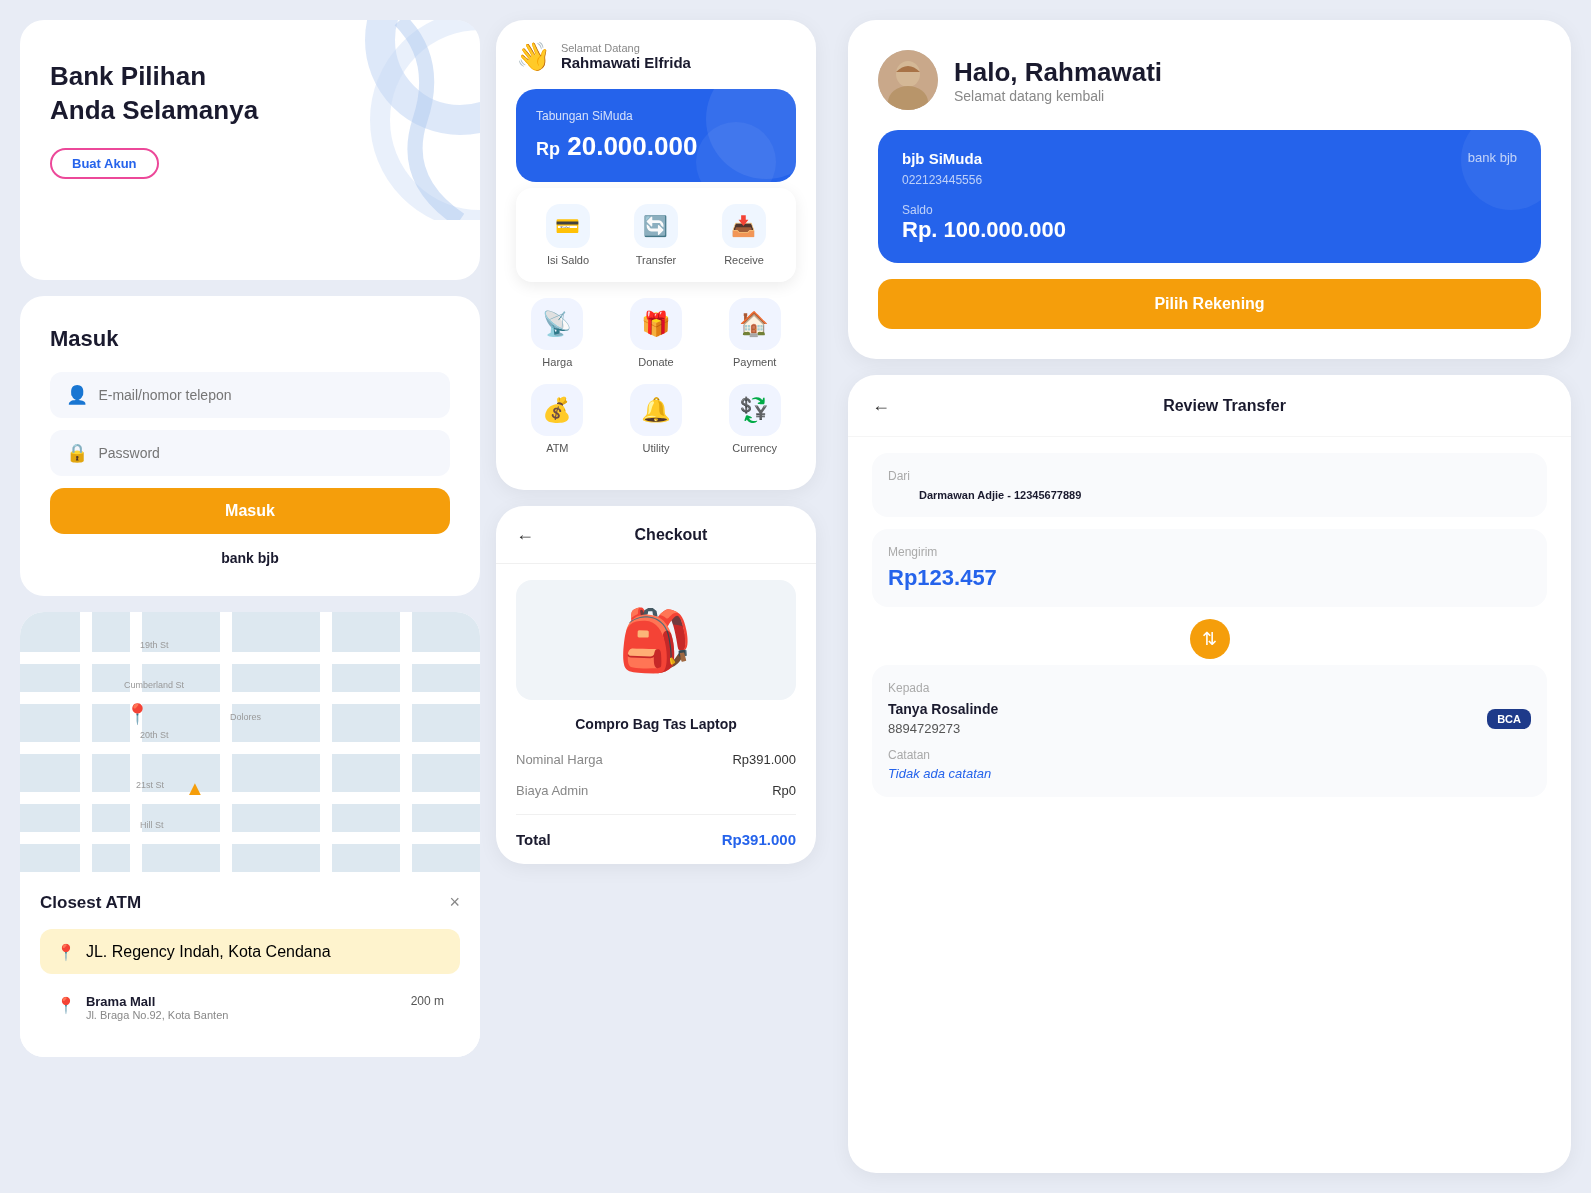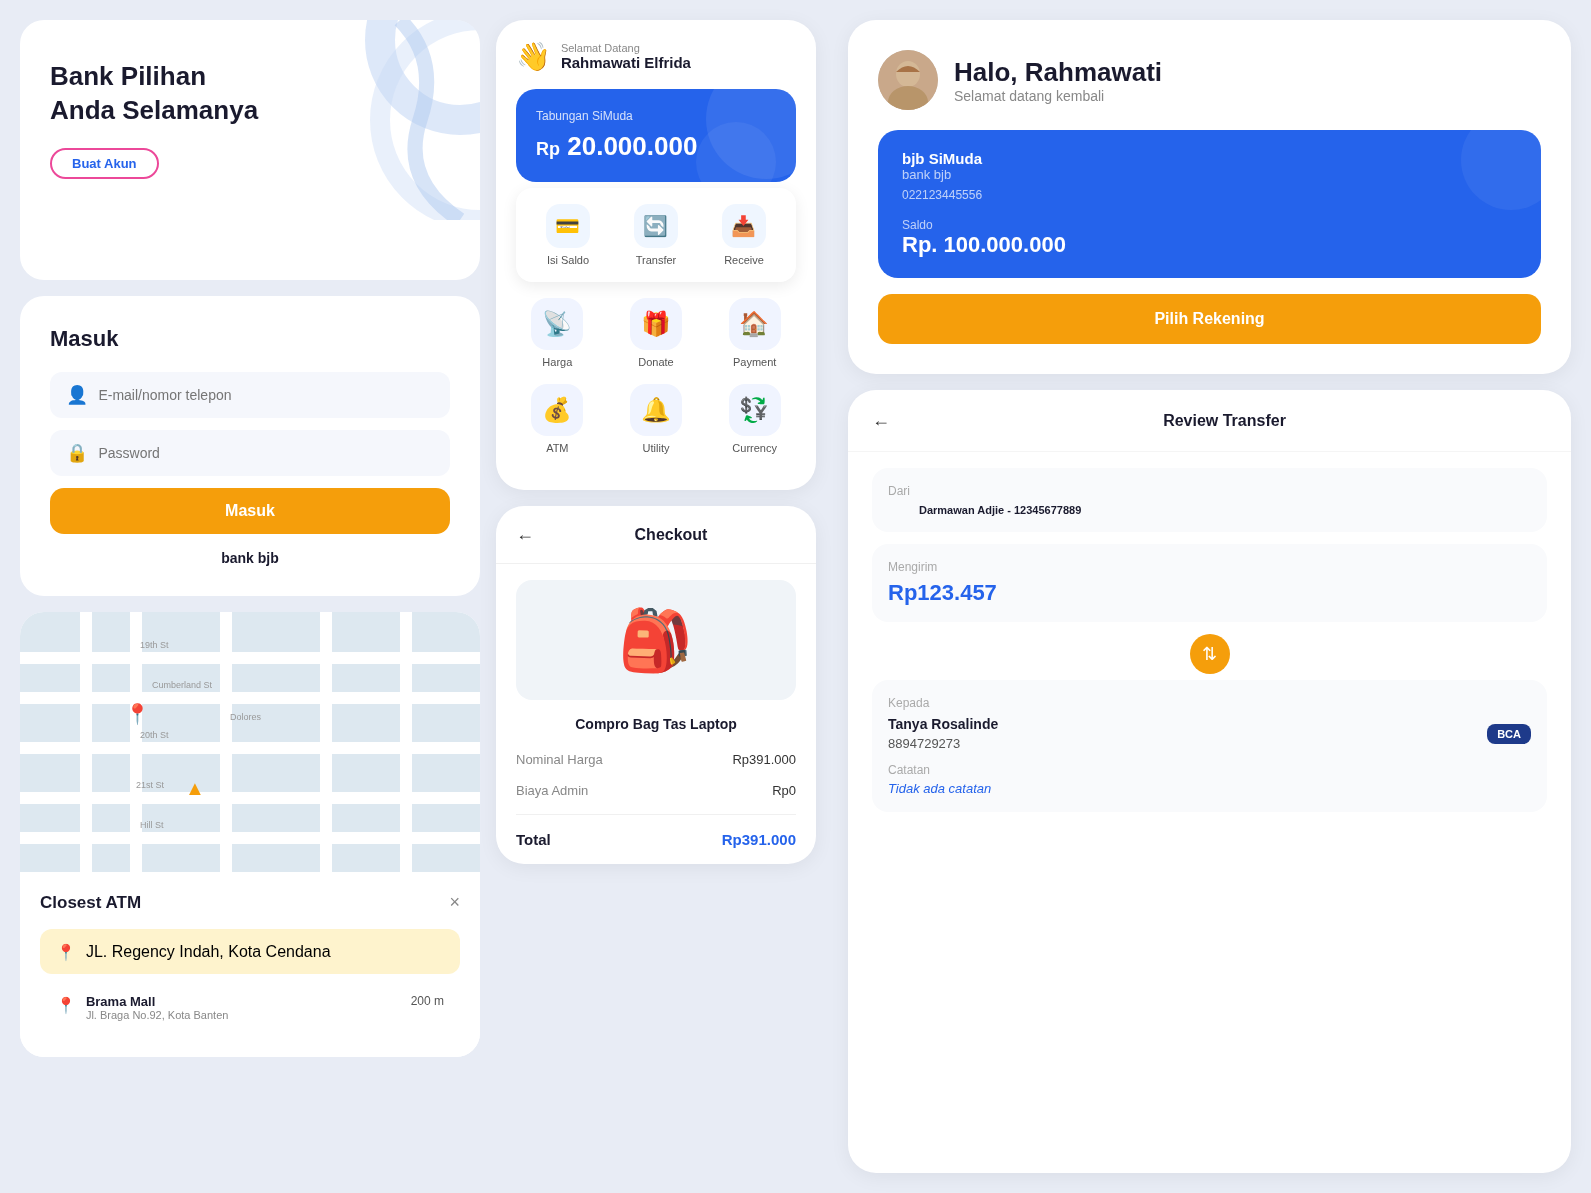--- a/index.html
+++ b/index.html
@@ -457,21 +457,20 @@
       position: absolute;
       top: -20px; right: -20px;
       width: 100px; height: 100px;
       border-radius: 50%;
       background: rgba(255,255,255,0.06);
     }
     .ba-top {
       display: flex;
       justify-content: space-between;
       margin-bottom: 6px;
-      flex-direction: column;
     }
     .ba-name {
       color: white;
       font-weight: 700;
       font-size: 15px;
     }
     .ba-bank {
       color: rgba(255,255,255,0.7);
       font-size: 13px;
     }
@@ -647,21 +646,21 @@
       <div class="map-road-h" style="top:130px;"></div>
       <div class="map-road-h" style="top:180px;"></div>
       <div class="map-road-h" style="top:220px;"></div>
       <div class="map-road-v" style="left:60px;"></div>
       <div class="map-road-v" style="left:110px;"></div>
       <div class="map-road-v" style="left:200px;"></div>
       <div class="map-road-v" style="left:300px;"></div>
       <div class="map-road-v" style="left:380px;"></div>
 
       <span class="map-road-label" style="top:28px;left:120px">19th St</span>
-      <span class="map-road-label" style="top:68px;left:132px">Cumberland St</span>
+      <span class="map-road-label" style="top:68px;left:104px">Cumberland St</span>
       <span class="map-road-label" style="top:118px;left:120px">20th St</span>
       <span class="map-road-label" style="top:168px;left:116px">21st St</span>
       <span class="map-road-label" style="top:208px;left:120px">Hill St</span>
       <span class="map-road-label" style="top:100px;left:210px">Dolores</span>
 
       <div class="map-pin" style="top:90px;left:105px;color:#2563eb;">📍</div>
       <div class="map-pin" style="top:165px;left:165px;color:#f59e0b;">▲</div>
     </div>
 
     <div class="atm-panel">

